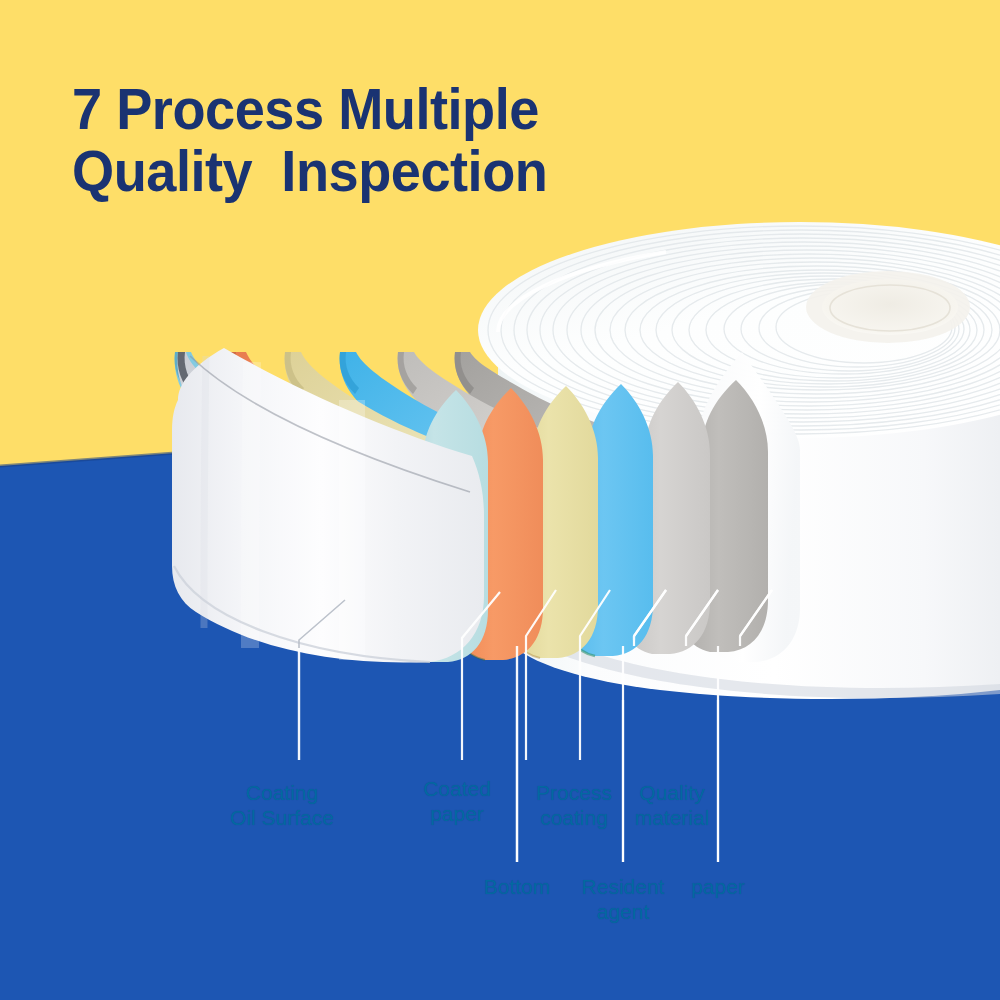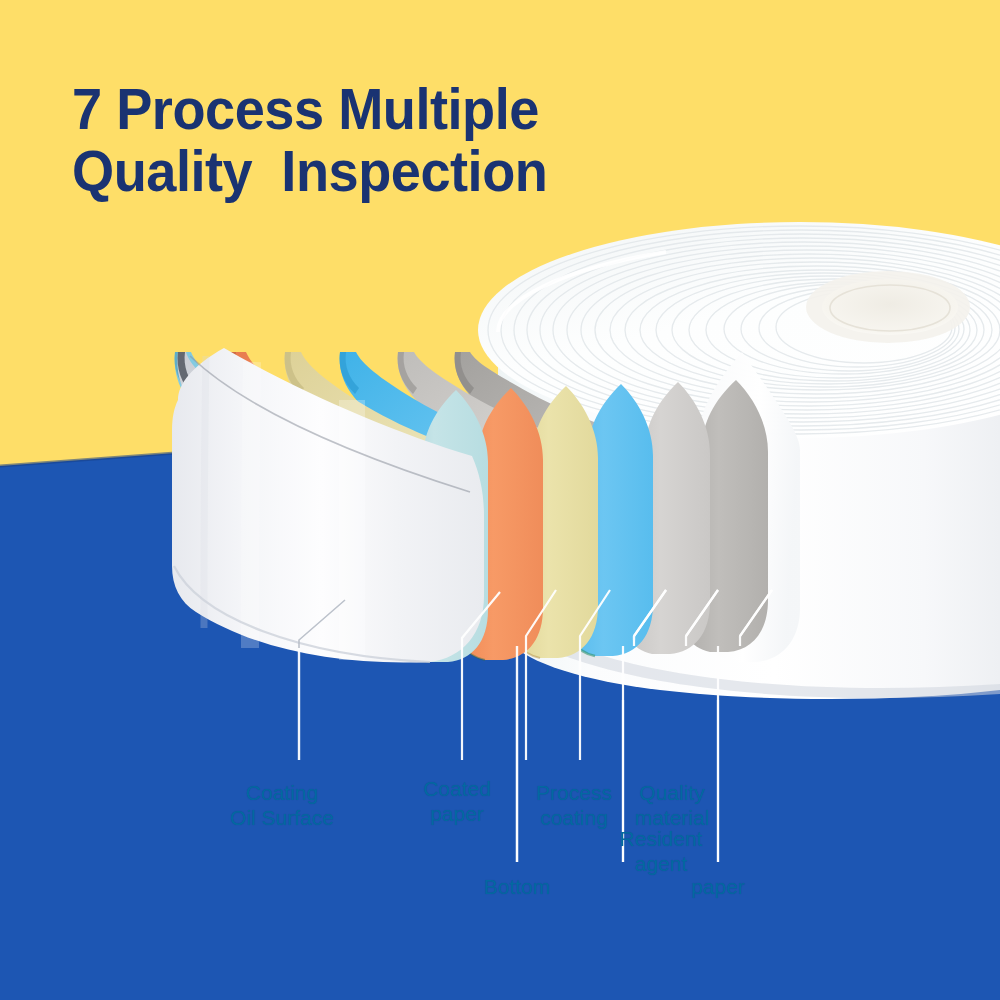--- a/index.html
+++ b/index.html
@@ -388,17 +388,17 @@
 
   <div class="callout" style="left:282px;top:780px;">Coating
 Oil Surface</div>
   <div class="callout" style="left:457px;top:776px;">Coated
 paper</div>
   <div class="callout" style="left:574px;top:780px;">Process
 coating</div>
   <div class="callout" style="left:672px;top:780px;">Quality
 material</div>
   <div class="callout" style="left:517px;top:874px;">Bottom</div>
-  <div class="callout" style="left:623px;top:826px;margin-left:38px;">Resident
+  <div class="callout" style="left:623px;top:874px;">Resident
 agent</div>
   <div class="callout" style="left:718px;top:874px;">paper</div>
 
 </div>
 
 </body></html>

